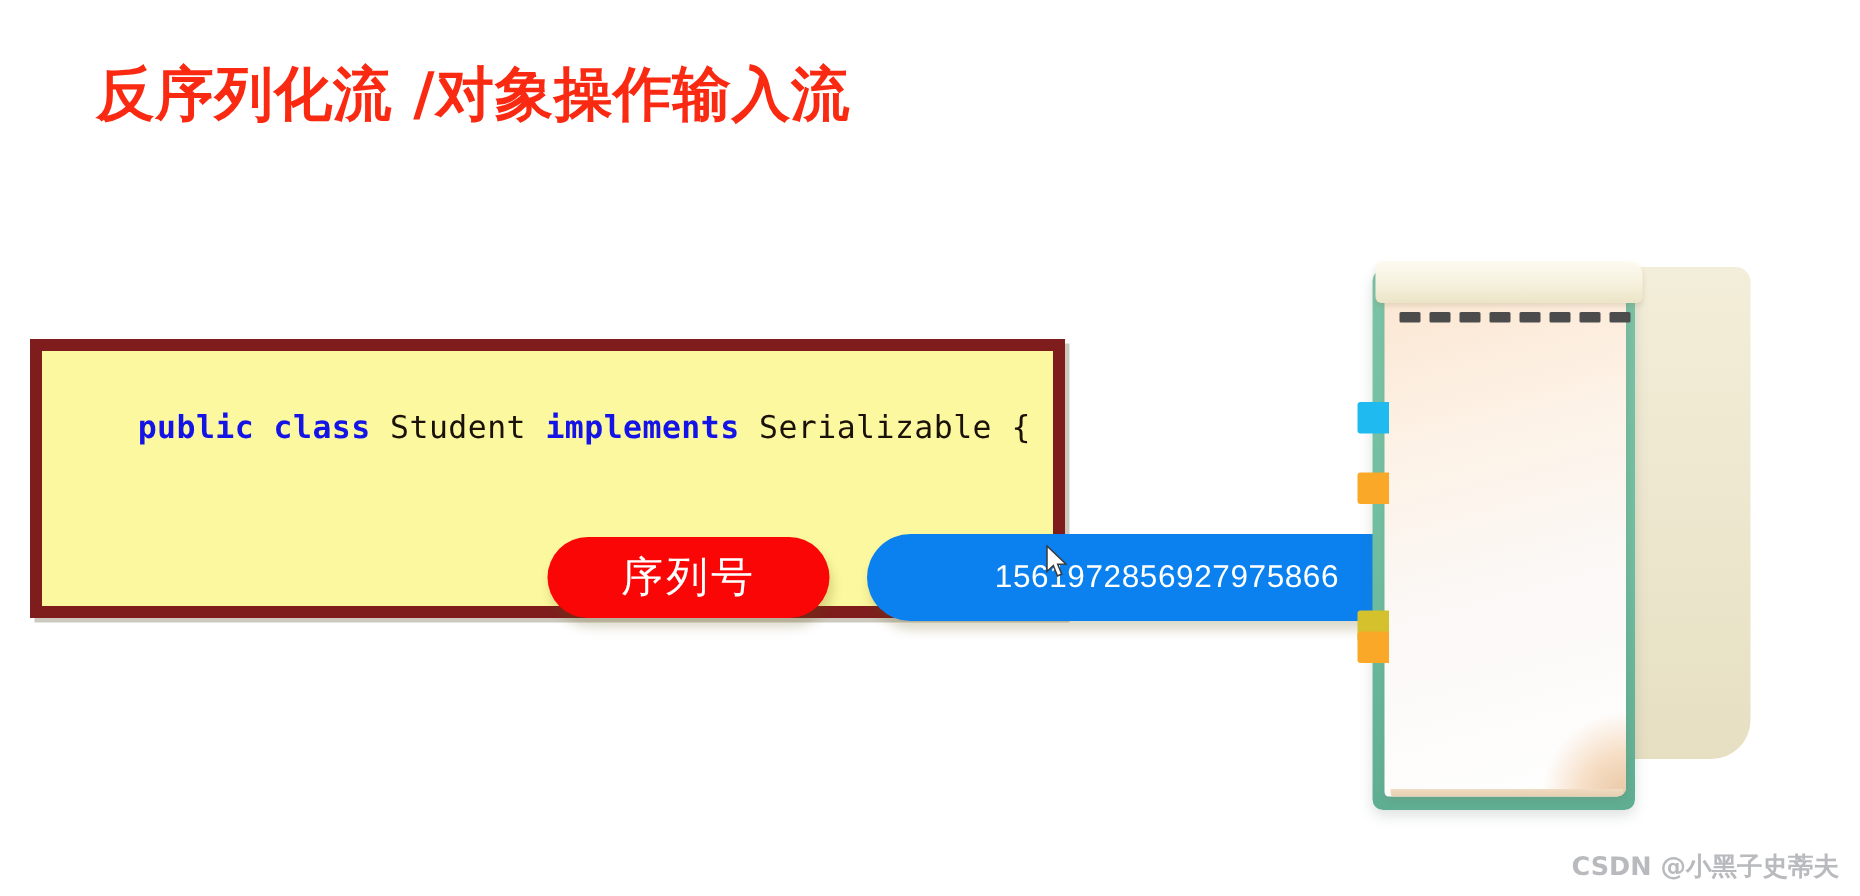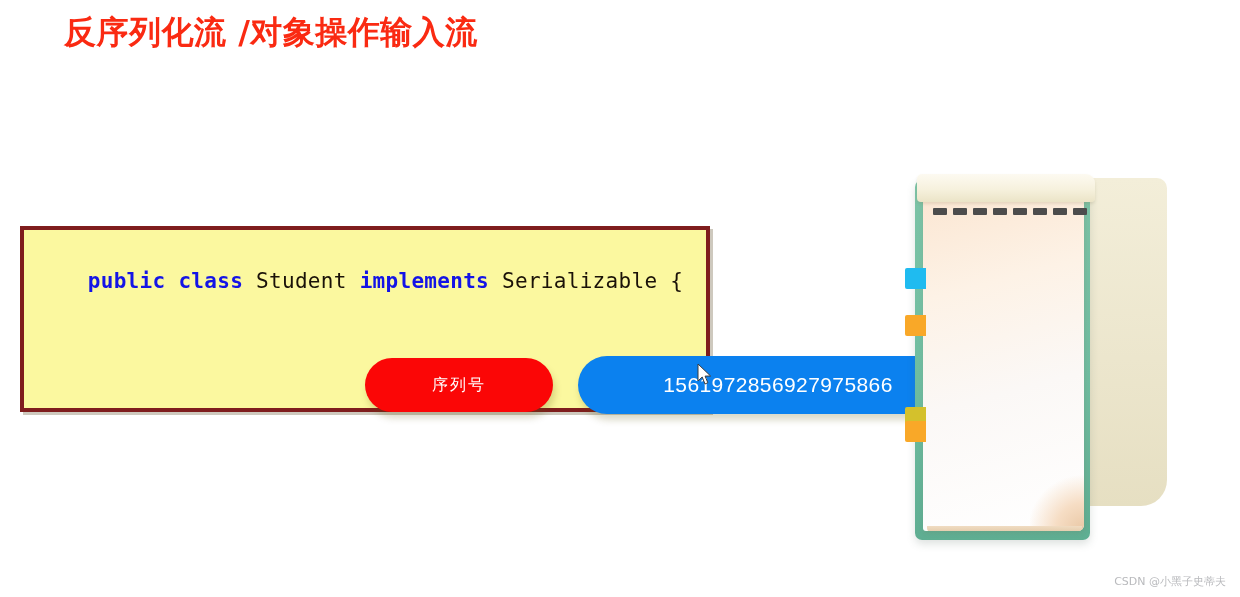--- a/index.html
+++ b/index.html
@@ -14,38 +14,38 @@
     position: relative;
     overflow: hidden;
     font-family: "Liberation Sans", "DejaVu Sans", sans-serif;
     background: #ffffff;
   }
 
   
   #slide-title {
     position: absolute;
     left: 64px;
-    top: 11px;
-    font-size: 32px;
+    top: 36px;
+    font-size: 39px;
     font-weight: bold;
     color: #fa2a12;
     letter-spacing: 0.5px;
     white-space: nowrap;
     font-family: "DejaVu Sans", "Liberation Sans", sans-serif;
   }
 
   
   #code-block {
     position: absolute;
     left: 20px;
     top: 226px;
     width: 690px;
     height: 186px;
     background: #fbf89f;
-    border: 4px solid #7f1d1d;
+    border: 8px solid #7f1d1d;
     box-shadow: 3px 3px 0 rgba(80,60,20,0.28);
     box-sizing: border-box;
     overflow: hidden;
   }
   .code-line {
     position: absolute;
     left: 12px;
     font-family: "DejaVu Sans Mono", "Liberation Mono", monospace;
     font-size: 21px;
     line-height: 22px;
@@ -73,21 +73,21 @@
     font-weight: 400;
     box-shadow: 2px 6px 7px rgba(90,80,10,0.22);
     user-select: none;
   }
   #pill-serial {
     left: 365px;
     top: 358px;
     width: 188px;
     height: 54px;
     background: #fb0606;
-    font-size: 16px;
+    font-size: 28px;
     font-family: "DejaVu Sans", "Liberation Sans", sans-serif;
     letter-spacing: 2px;
   }
   #pill-uid {
     left: 578px;
     top: 356px;
     width: 400px;
     height: 58px;
     background: #0b81ef;
     font-size: 21px;
@@ -190,24 +190,25 @@
   #nb-tab-1 { top: 100px; background: #1fbbf0; }
   #nb-tab-2 { top: 147px; background: #f9a828; }
   #nb-tab-3 { top: 239px; background: #d4c12c; }
   #nb-tab-4 { top: 253px; background: #f9a828; }
 
   
   #watermark {
     position: absolute;
     right: 14px;
     bottom: 8px;
-    font-size: 11px;
+    font-size: 17px;
     color: #b9babd;
     font-family: "DejaVu Sans", "Liberation Sans", sans-serif;
     white-space: nowrap;
+    font-weight: bold;
   }
 </style>
 </head>
 <body>
 
 <div id="slide-title">反序列化流 /对象操作输入流</div>
 
 <div id="code-block">
 
   <div class="code-line l1">

